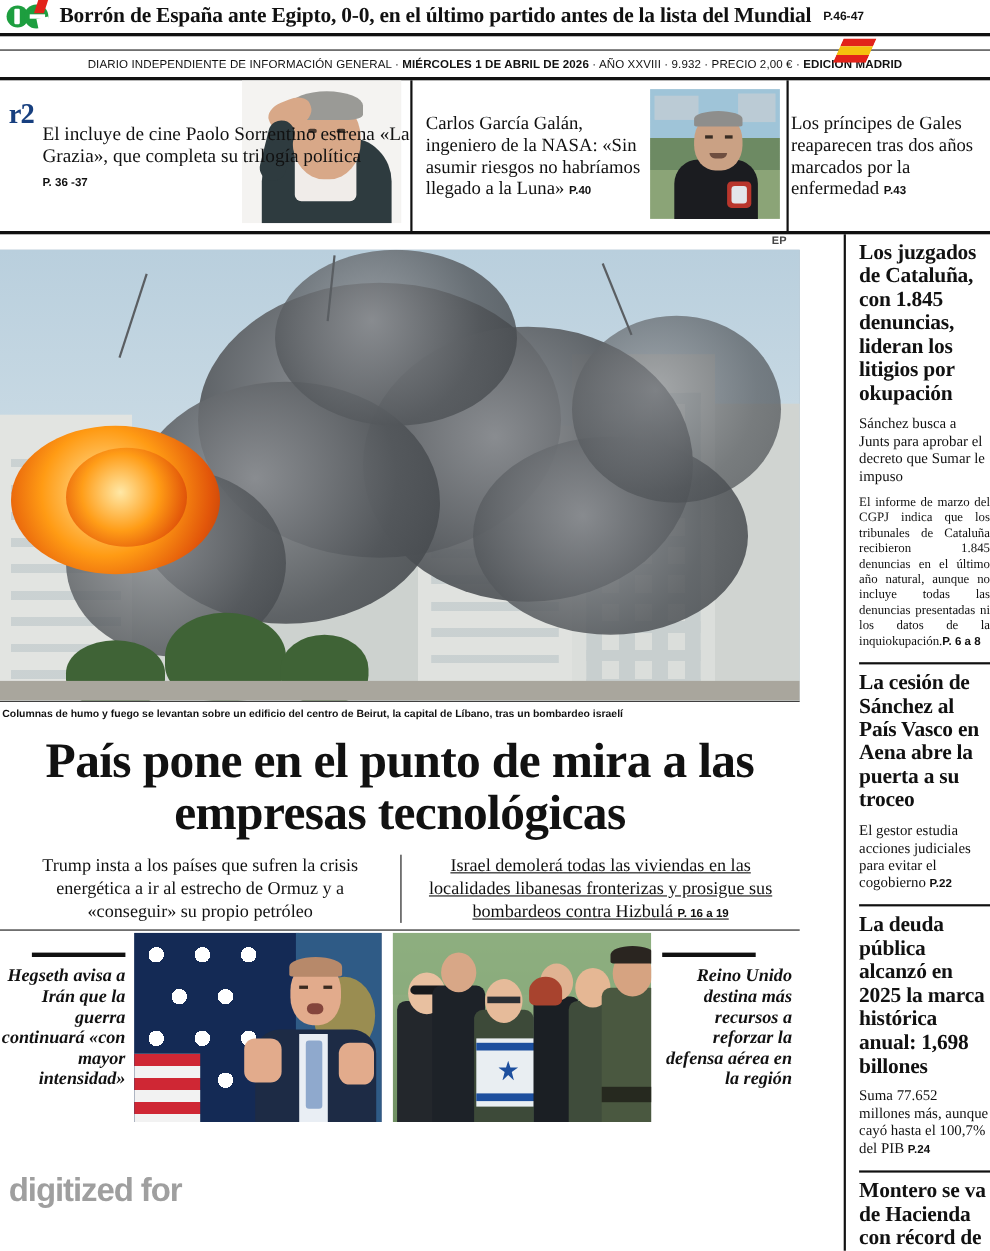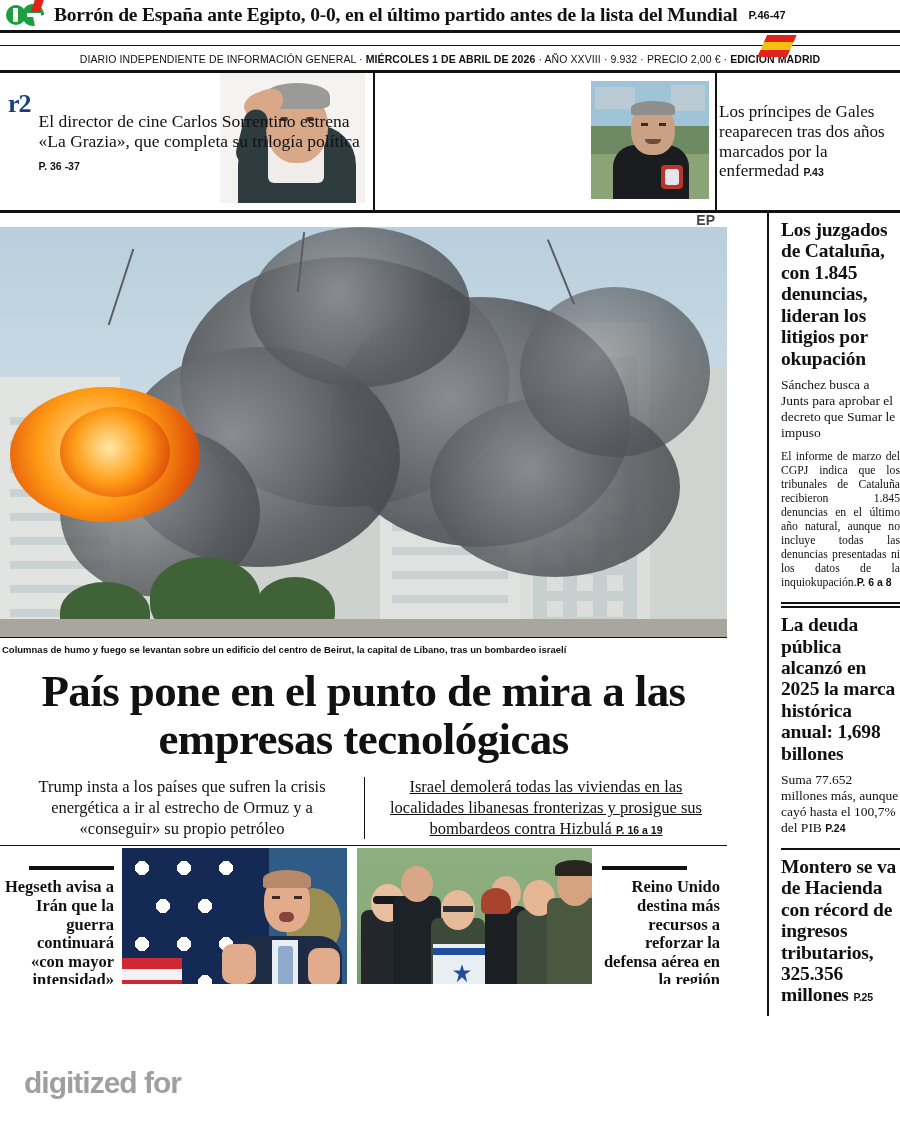--- a/index.html
+++ b/index.html
@@ -111,21 +111,21 @@
   
   .main { display: flex; }
   .left-col { width: 735px; padding: 0 8px 0 0; }
   .right-col {
     width: 165px; border-left: 2px solid #111; padding-left: 12px; margin-left: 32px;
   }
 
   .credit-ep {
     text-align: right; padding-right: 12px;
     font-family: "Liberation Sans", sans-serif; font-weight: 700;
-    font-size: 14px; color: #444; line-height: 14px;
+    font-size: 10px; color: #444; line-height: 14px;
   }
   .hero-photo {
     width: 727px; height: 410px; position: relative; overflow: hidden;
     background: #9fb7c8;
   }
   .hero-caption {
     font-family: "Liberation Sans", sans-serif; font-weight: 700;
     font-size: 9.5px; color: #111; padding: 6px 0 7px 2px;
     border-top: 1px solid #111;
   }
@@ -136,21 +136,21 @@
   }
   .subheads { display: flex; padding: 12px 0 6px; }
   .sub {
     font-family: "Liberation Serif", serif; font-size: 16.5px;
     line-height: 1.25; text-align: center; color: #111; padding: 0 10px;
   }
   .sub-a { width: 365px; border-right: 1px solid #111; }
   .sub-b { width: 362px; text-decoration: underline; }
 
   
-  .bottom { display: flex; height: 136px; overflow: hidden; }
+  .bottom { display: flex; height: 172px; overflow: hidden; font-style: italic; }
   .b-text-left {
     width: 122px; padding-right: 8px; text-align: right;
   }
   .b-rule { height: 4px; background: #111; width: 85px; margin: 18px 0 8px auto; }
   .b-head {
     font-family: "Liberation Serif", serif; font-weight: 700;
     font-size: 16.5px; line-height: 1.13; color: #111;
   }
   .b-photo-1 { width: 225px; height: 172px; position: relative; overflow: hidden; }
   .b-photo-2 { width: 235px; height: 172px; position: relative; overflow: hidden; margin-left: 10px; }
@@ -172,21 +172,21 @@
     line-height: 1.18; color: #111; margin-top: 8px;
   }
   .side-body {
     font-family: "Liberation Serif", serif; font-size: 11.7px;
     line-height: 1.2; color: #111; margin-top: 9px; text-align: justify;
   }
   .side-body .pg, .side-sub .pg { font-size: 10.5px; }
 
   
   .watermark {
-    position: absolute; left: 24px; top: 1068px; width: 330px;
+    position: absolute; left: 8px; top: 1068px; width: 330px;
     font-family: "Liberation Sans", sans-serif; font-weight: 700;
     font-size: 30px; line-height: 0.98; color: rgba(70,70,70,0.52);
     letter-spacing: -1px; pointer-events: none; z-index: 30;
   }
   .watermark .w2 { font-size: 34px; }
 
   
   .sky { position:absolute; inset:0; background: linear-gradient(#b9cfdd, #dfe9ee); }
   .bldg { position: absolute; background:#cfd4d2; }
   .smoke {
@@ -233,37 +233,41 @@
   <div class="subline">
     <span>DIARIO INDEPENDIENTE DE INFORMACIÓN GENERAL · </span><b>MIÉRCOLES 1 DE ABRIL DE 2026</b><span> · AÑO XXVIII · 9.932 · PRECIO 2,00 € · </span><b>EDICIÓN MADRID</b>
   </div>
   <div class="rule-black"></div>
 
   <div class="promos">
 
     <div class="promo promo-1">
       <span class="r2badge">r2</span>
       <div class="promo-text">
-        <span>El director de cine Carlos Sorrentino estrena «La Grazia», que completa su trilogía política</span>
+        <span>El incluye de cine Paolo Sorrentino estrena «La Grazia», que completa su trilogía política</span>
         <div class="pg" style="margin-top:8px">P. 36 -37</div>
       </div>
       <div class="promo-photo p1-photo">
         <div class="ph" style="background:#f4f3f1"></div>
         <div style="position:absolute;left:18px;top:52px;width:118px;height:78px;background:#2e3b3f;border-radius:40px 40px 0 0"></div>
         <div style="position:absolute;left:48px;top:58px;width:56px;height:52px;background:#f0ece9;border-radius:6px"></div>
         <div class="skin" style="left:46px;top:16px;width:62px;height:74px;border-radius:50% 50% 46% 46%;background:#d8a888"></div>
         <div style="position:absolute;left:44px;top:10px;width:66px;height:26px;background:#9a9a96;border-radius:50% 50% 20% 20%"></div>
         <div class="skin" style="left:24px;top:18px;width:40px;height:26px;background:#d8a888;border-radius:40% 40% 50% 50%;transform:rotate(-22deg)"></div>
         <div style="position:absolute;left:20px;top:36px;width:24px;height:56px;background:#2e3b3f;transform:rotate(14deg);border-radius:12px"></div>
         <div style="position:absolute;left:60px;top:44px;width:8px;height:4px;background:#4a3a30;border-radius:2px"></div>
         <div style="position:absolute;left:86px;top:44px;width:8px;height:4px;background:#4a3a30;border-radius:2px"></div>
       </div>
     </div>
 
     <div class="promo promo-2">
+      <div class="promo-text" style="width:205px">
+        <span>Carlos García Galán, ingeniero de la NASA: «Sin asumir riesgos no habríamos llegado a la Luna»</span>
+        <span class="pg">P.40</span>
+      </div>
       <div class="promo-photo p2-photo">
         <div class="ph" style="background:linear-gradient(#9fc4d8 0 38%,#6d8a63 38% 62%,#8ba477 62%)"></div>
         <div style="position:absolute;left:4px;top:6px;width:40px;height:22px;background:#c8cfd4;opacity:.7"></div>
         <div style="position:absolute;left:80px;top:4px;width:34px;height:26px;background:#c8cfd4;opacity:.7"></div>
         <div style="position:absolute;left:22px;top:64px;width:76px;height:58px;background:#1b1c20;border-radius:22px 22px 0 0"></div>
         <div class="skin" style="left:40px;top:22px;width:44px;height:52px;background:#caa184;border-radius:48% 48% 44% 44%"></div>
         <div style="position:absolute;left:40px;top:20px;width:44px;height:14px;background:#8e8e8c;border-radius:50% 50% 10% 10%"></div>
         <div style="position:absolute;left:50px;top:42px;width:7px;height:3px;background:#3a2d24"></div>
         <div style="position:absolute;left:68px;top:42px;width:7px;height:3px;background:#3a2d24"></div>
         <div style="position:absolute;left:54px;top:58px;width:16px;height:5px;background:#6e4e40;border-radius:0 0 8px 8px"></div>
@@ -415,20 +419,27 @@
 
       <div class="side-item">
         <div class="side-head">Los juzgados de Cataluña, con 1.845 denuncias, lideran los litigios por okupación</div>
         <div class="side-sub">Sánchez busca a Junts para aprobar el decreto que Sumar le impuso</div>
         <div class="side-body">
           <span>El informe de marzo del CGPJ indica que los tribunales de Cataluña recibieron 1.845 denuncias en el último año natural, aunque no incluye todas las denuncias presentadas ni los datos de la inquiokupación.</span><span class="pg">P. 6 a 8</span>
         </div>
       </div>
       <div class="side-sep"></div>
 
+      <div class="side-item">
+        <div class="side-head">La cesión de Sánchez al País Vasco en Aena abre la puerta a su troceo</div>
+        <div class="side-sub">
+          <span>El gestor estudia acciones judiciales para evitar el cogobierno</span>
+          <span class="pg">P.22</span>
+        </div>
+      </div>
       <div class="side-sep"></div>
 
       <div class="side-item">
         <div class="side-head">La deuda pública alcanzó en 2025 la marca histórica anual: 1,698 billones</div>
         <div class="side-sub">
           <span>Suma 77.652 millones más, aunque cayó hasta el 100,7% del PIB</span>
           <span class="pg">P.24</span>
         </div>
       </div>
       <div class="side-sep"></div>

